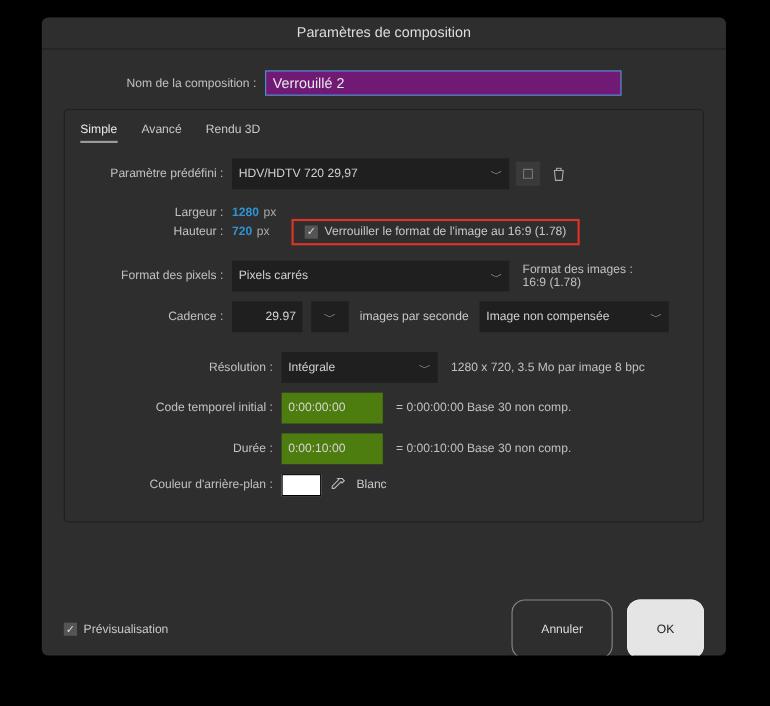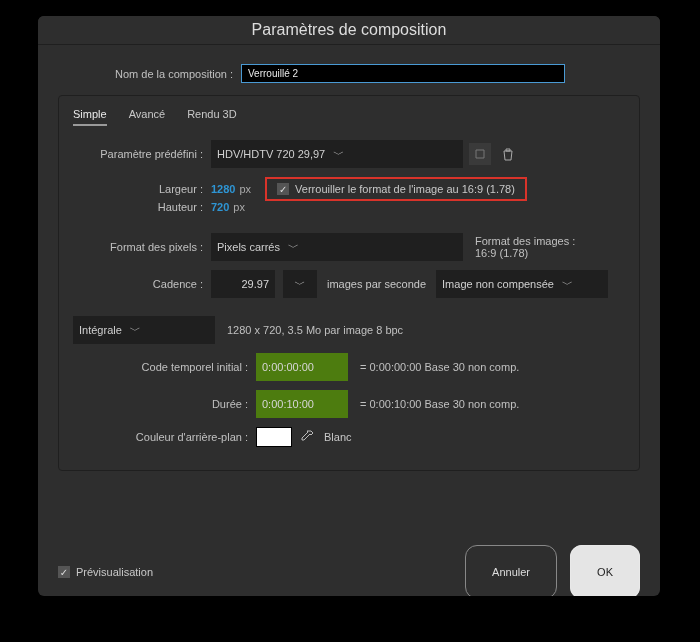--- a/index.html
+++ b/index.html
@@ -1,27 +1,27 @@
 <!DOCTYPE html>
 <html><head>
 <meta charset="utf-8">
 <style>
   html,body{margin:0;height:100%;background:#000;font-family:"Helvetica Neue",Arial,sans-serif;font-size:11px;color:#c8c8c8;}
   .window{position:absolute;left:38px;top:16px;width:622px;height:580px;background:#2e2e2e;border-radius:6px;box-shadow:0 10px 30px rgba(0,0,0,.6);display:flex;flex-direction:column;overflow:hidden;}
-  .titlebar{height:28px;line-height:28px;text-align:center;color:#ddd;background:#2e2e2e;border-bottom:1px solid #1f1f1f;position:relative;font-size:16px;}
+  .titlebar{height:28px;line-height:28px;text-align:center;color:#ddd;background:#2e2e2e;border-bottom:1px solid #1f1f1f;position:relative;font-size:13px;}
   .content{flex:1;padding:10px 20px 0 20px;}
   .row{display:flex;align-items:center;margin:9px 0;}
   .label{width:175px;text-align:right;padding-right:8px;color:#c0c0c0;}
-  .text-input{background:#000000;border:1px solid #4a9ad4;color:#e8e8e8;padding:3px 6px;font-size:10px;outline:none;}
+  .text-input{background:#701a75;border:1px solid #4a9ad4;color:#e8e8e8;padding:3px 6px;font-size:13px;outline:none;}
   .text-input.wide{width:310px;}
   .panel{border:1px solid #1f1f1f;border-radius:4px;padding:10px 14px 14px 14px;margin-top:12px;}
   .tabs{display:flex;gap:22px;margin:2px 0 14px 0;}
   .tab{color:#c8c8c8;cursor:pointer;padding-bottom:4px;}
   .tab.active{color:#eaeaea;border-bottom:2px solid #9a9a9a;}
-  .select{background:#1f1f1f;border:none;color:#d0d0d0;padding:3px 6px;height:22px;display:flex;align-items:center;position:relative;}
+  .select{background:#1f1f1f;border:none;color:#d0d0d0;padding:3px 6px;height:22px;display:flex;align-items:center;justify-content:space-between;position:relative;}
   .select .caret{margin-left:8px;color:#aaa;}
   .icon-btn{width:22px;height:22px;background:#3a3a3a;display:inline-flex;align-items:center;justify-content:center;margin-left:6px;color:#999;}
   .icon-btn.flat{background:transparent;}
   .hl{color:#2e95d4;font-weight:bold;}
   .unit{color:#aaa;margin-left:4px;margin-right:14px;}
   .checkbox{width:12px;height:12px;background:#555;display:inline-flex;align-items:center;justify-content:center;margin-right:6px;color:#ddd;font-size:10px;}
   .redbox{border:2px solid #d9332a;padding:4px 10px;display:flex;align-items:center;}
   .aside{margin-left:12px;color:#c0c0c0;}
   .time-input{background:#4d7c0f;border:none;color:#d6d6d6;padding:3px 6px;height:22px;width:80px;display:flex;align-items:center;}
   .swatch{width:34px;height:18px;background:#fff;border:1px solid #000;display:inline-block;margin-right:8px;}
@@ -66,21 +66,21 @@
               <path d="M2 2h8v8H2z" fill="none" stroke="#777"></path>
             </svg>
         </div>
         <div class="icon-btn flat">
           <svg width="12" height="13" viewBox="0 0 12 13">
               <path d="M2 3h8l-1 9H3zM4 1h4v2H4z" fill="none" stroke="#aaa"></path>
             </svg>
         </div>
       </div>
 
-      <div style="display:flex;align-items:flex-start;margin-top:8px;">
+      <div style="display:flex;align-items:flex-end;margin-top:8px;">
         <div style="flex:0 0 auto">
           <div class="row" style="margin:6px 0">
             <div class="label" style="width:130px">Largeur :</div>
             <span class="hl">1280</span>
             <span class="unit">px</span>
           </div>
           <div class="row" style="margin:6px 0">
             <div class="label" style="width:130px">Hauteur :</div>
             <span class="hl">720</span>
             <span class="unit">px</span>
@@ -113,20 +113,21 @@
           <span class="caret" style="margin:0">﹀</span>
         </div>
         <span style="margin:0 10px">images par seconde</span>
         <div class="select" style="width:160px">
           <span>Image non compensée</span>
           <span class="caret">﹀</span>
         </div>
       </div>
 
       <div class="row" style="margin-top:18px">
+        <div class="label">Résolution :</div>
         <div class="select" style="width:130px">
           <span>Intégrale</span>
           <span class="caret">﹀</span>
         </div>
         <span class="aside">1280 x 720, 3.5 Mo par image 8 bpc</span>
       </div>
 
       <div class="row">
         <div class="label">Code temporel initial :</div>
         <div class="time-input">

